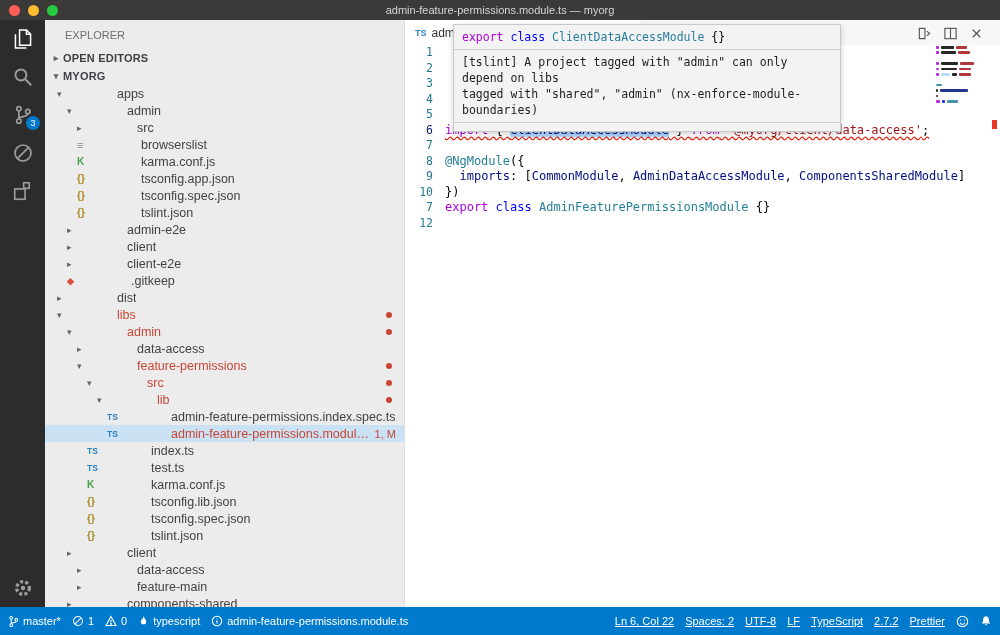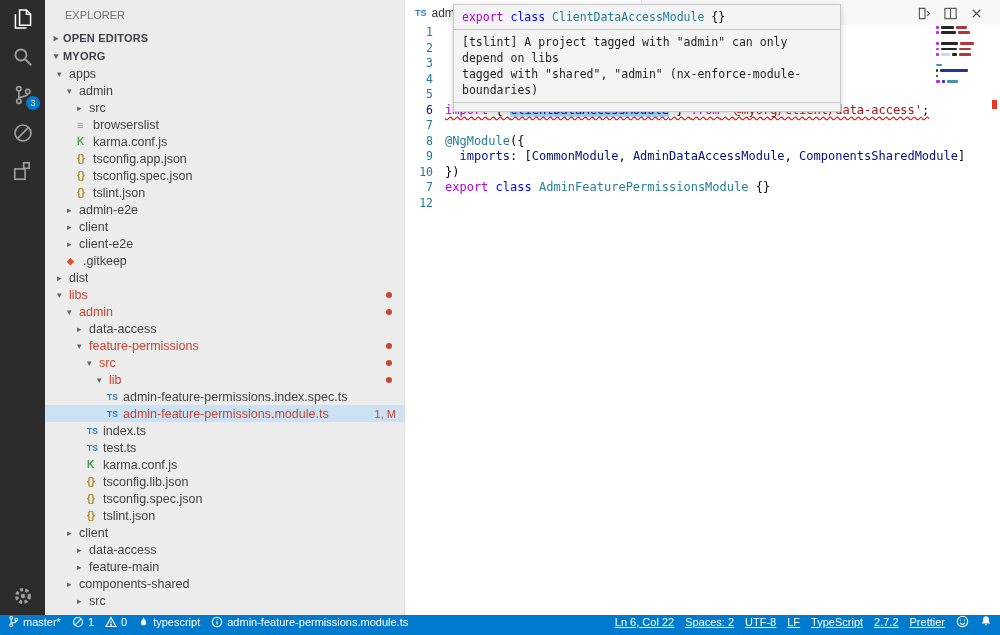--- a/index.html
+++ b/index.html
@@ -30,21 +30,21 @@
   .section-header .twistie { width:14px; text-align:center; font-size:9px; color:#646465; }
   .tree-row { height:17px; display:flex; align-items:center; white-space:nowrap; cursor:pointer; }
   .tree-row.selected { background:var(--c-selrow); }
   .twistie { width:12px; flex:none; font-size:9px; color:#646465; text-align:left; }
   .ficon { width:16px; flex:none; font-weight:bold; text-align:left; }
   .ficon-ts { font-size:8.5px; color:var(--c-ts); }
   .ficon-json { font-size:10px; color:var(--c-json); }
   .ficon-karma { font-size:10px; color:var(--c-karma); }
   .ficon-list { font-size:11px; color:var(--c-list); font-weight:normal; }
   .ficon-git { font-size:9px; color:var(--c-git); }
-  .tree-label { overflow:hidden; text-overflow:ellipsis; }
+  .tree-label { overflow:hidden; text-overflow:ellipsis;margin-left:48px; }
   .tree-label.err { color:var(--c-err); }
   .spacer { flex:1; }
   .row-badge { color:var(--c-err); font-size:11px; margin-right:8px; flex:none; }
   .row-dot { width:6px; height:6px; border-radius:50%; background:var(--c-err); margin-right:12px; flex:none; }
 
   
   .editor { flex:1; position:relative; background:#fff; min-width:0; }
   .tabbar { height:25px; display:flex; align-items:stretch; background:#f7f7f7; }
   .tab { display:flex; align-items:center; gap:5px; padding:0 12px 0 10px; background:#ffffff; border-right:1px solid #e8e8e8; font-size:12px; color:#333; }
   .tab-ts { font-size:9px; font-weight:bold; color:var(--c-ts); }
@@ -68,31 +68,39 @@
   .hover-lint { color:#1e1e1e; }
 
   
   .minimap { position:absolute; top:26px; right:18px; width:46px; z-index:5; }
   .mm-row { display:flex; gap:2px; height:2.6px; margin-bottom:2.8px; }
   .mm-seg { height:2.6px; border-radius:1px; opacity:.85; }
   .overview-ruler { position:absolute; top:0; right:0; width:12px; bottom:0; }
   .ruler-error { position:absolute; top:100px; right:3px; width:5px; height:9px; background:var(--c-squiggle); opacity:.85; }
 
   
-  .statusbar { height:20px; background:var(--c-accent); color:#fff; display:flex; align-items:flex-start; font-size:11px; flex:none; padding:0 8px; }
+  .statusbar { height:28px; background:var(--c-accent); color:#fff; display:flex; align-items:center; font-size:11px; flex:none; padding:0 8px; }
   .sb-left, .sb-right { display:flex; align-items:center; gap:11px; }
   .sb-right { margin-left:auto;text-decoration:underline; }
   .sb-item { display:flex; align-items:center; gap:4px; white-space:nowrap; cursor:pointer; }
   .sb-item svg { display:block; }
 </style>
 </head>
 <body>
 
 <div class="window">
 
+  <div class="titlebar">
+    <div class="traffic">
+      <div class="tl tl-close"></div>
+      <div class="tl tl-min"></div>
+      <div class="tl tl-max"></div>
+    </div>
+    <div class="window-title">admin-feature-permissions.module.ts — myorg</div>
+  </div>
 
   <div class="main">
     <div class="activitybar" id="activitybar">
         <div class="ab-item active">
           <svg width="22" height="22" viewBox="0 0 16 16" fill="none" stroke="currentColor" stroke-width="1.1">
             <path d="M5.5 1.5h5l3 3v8h-8z"></path>
             <path d="M10.5 1.5v3h3"></path>
             <path d="M2.5 4.5v10h8"></path>
           </svg>
         </div>

